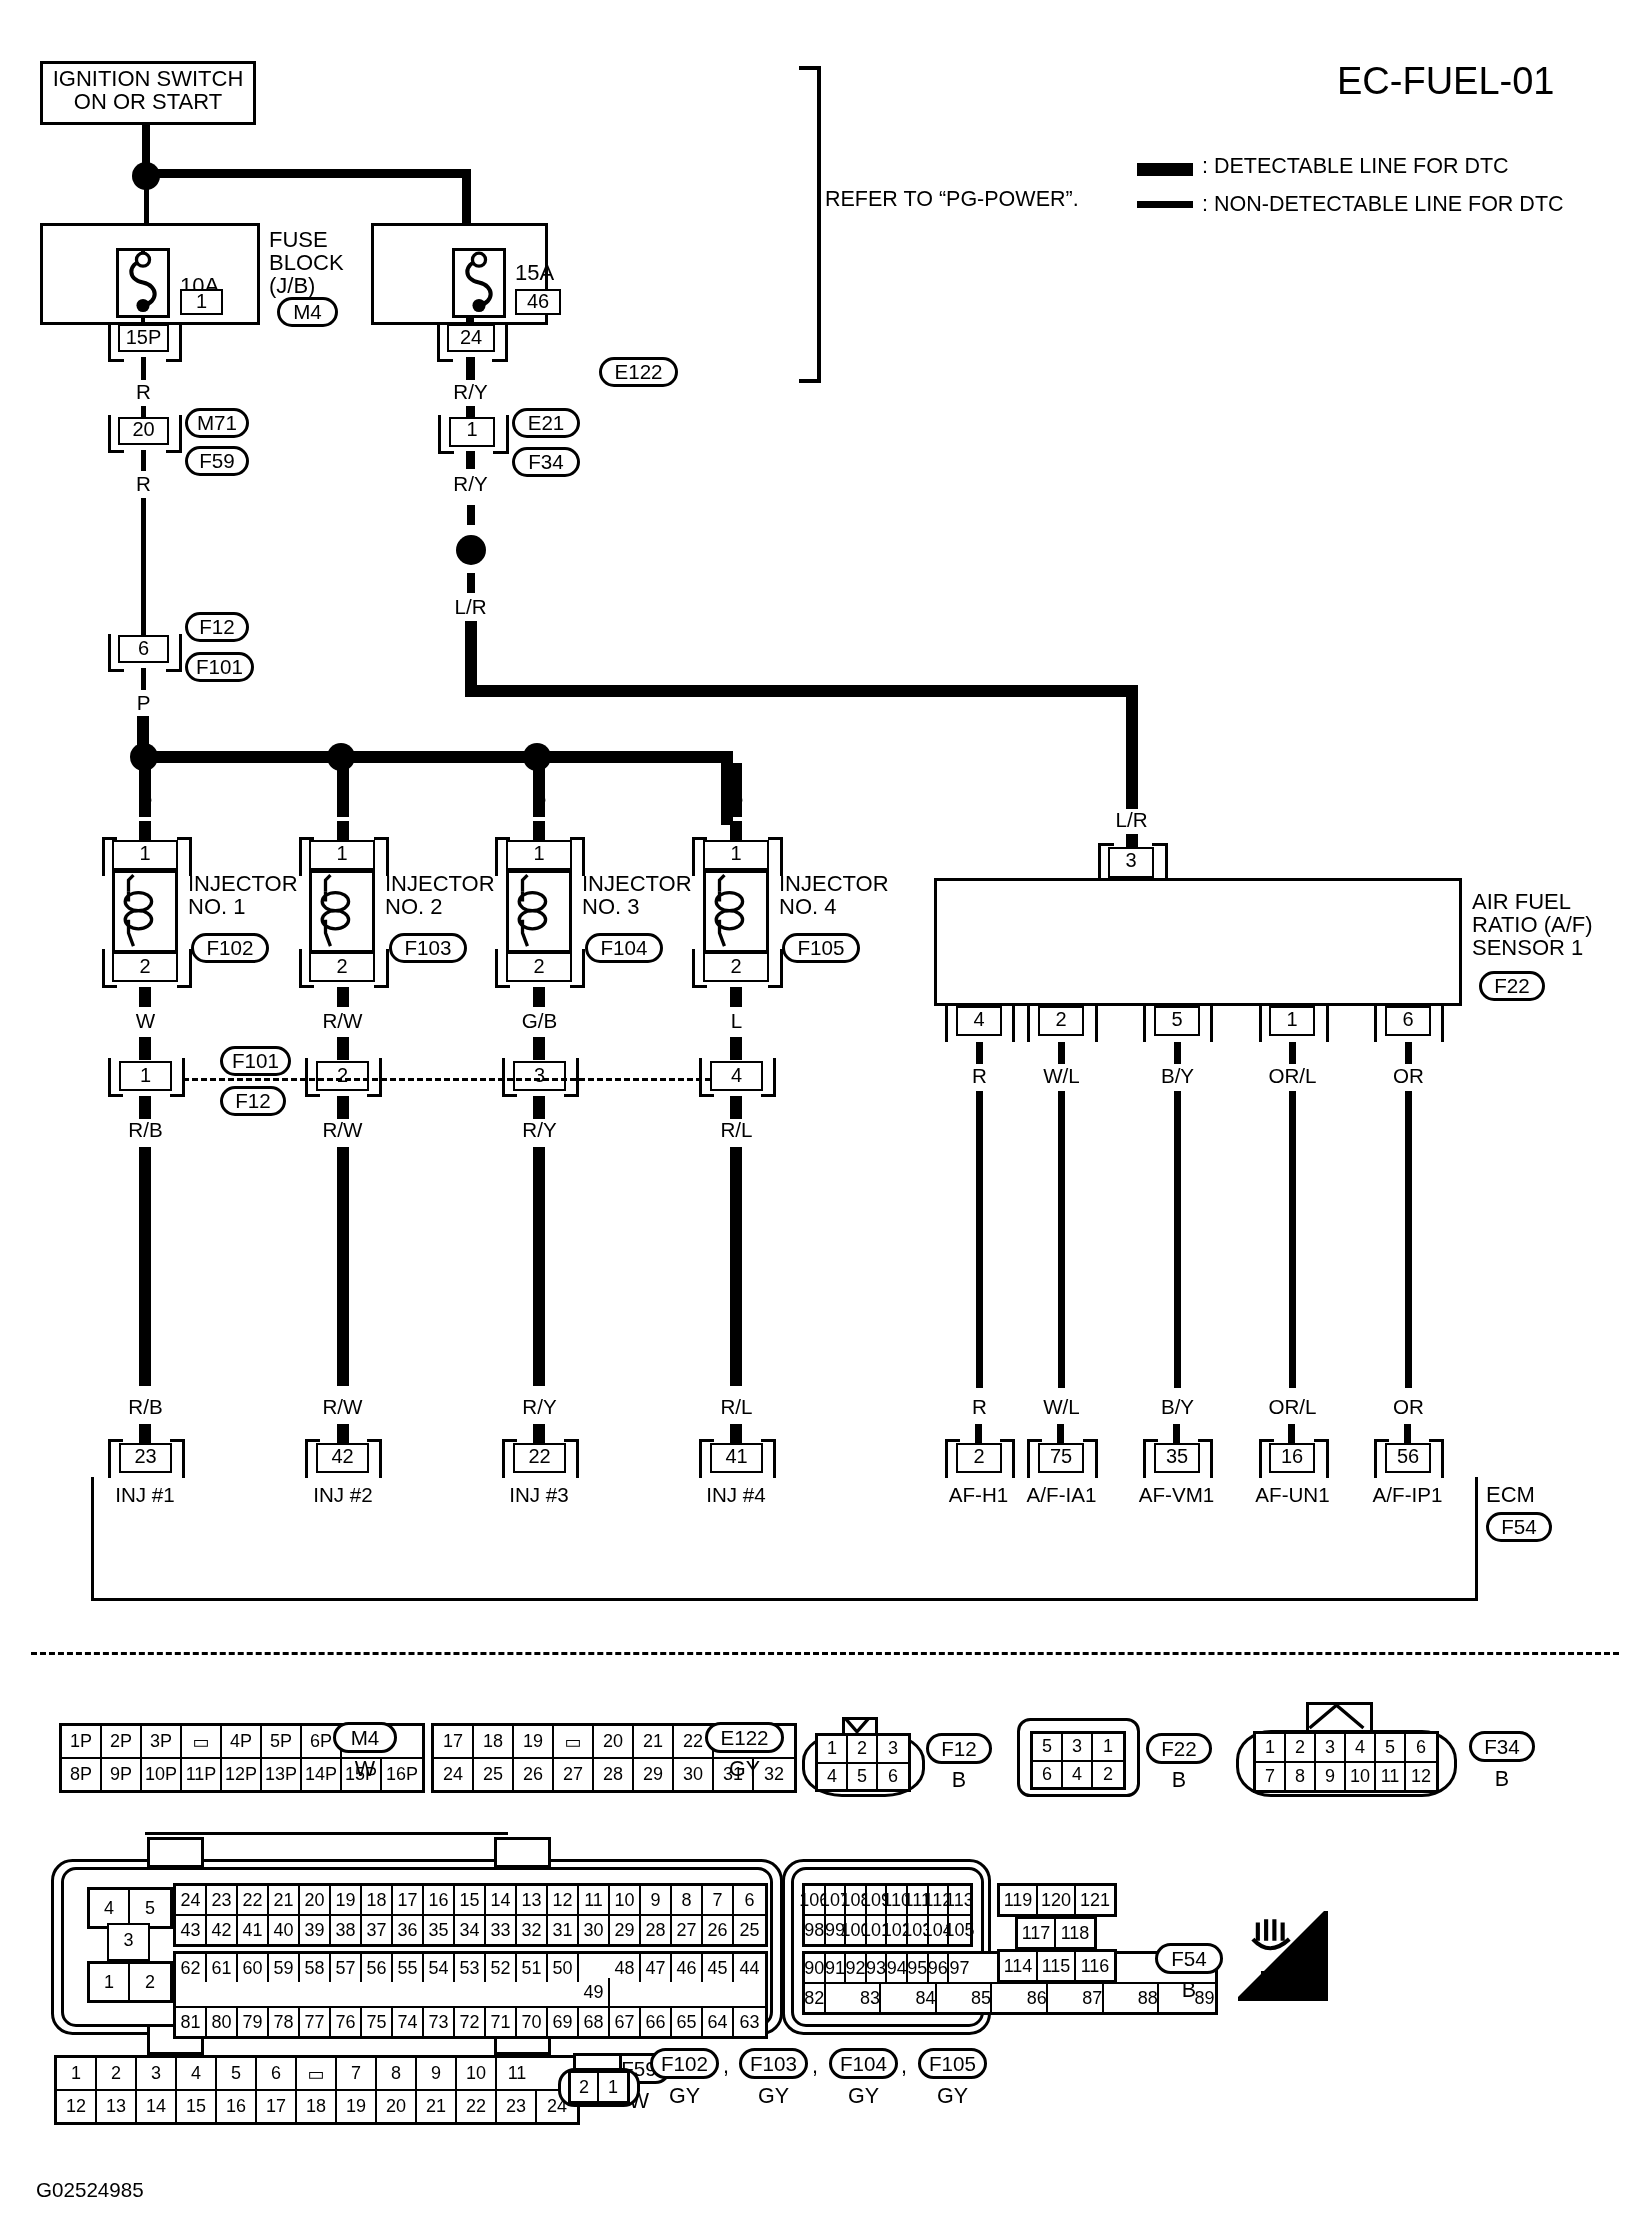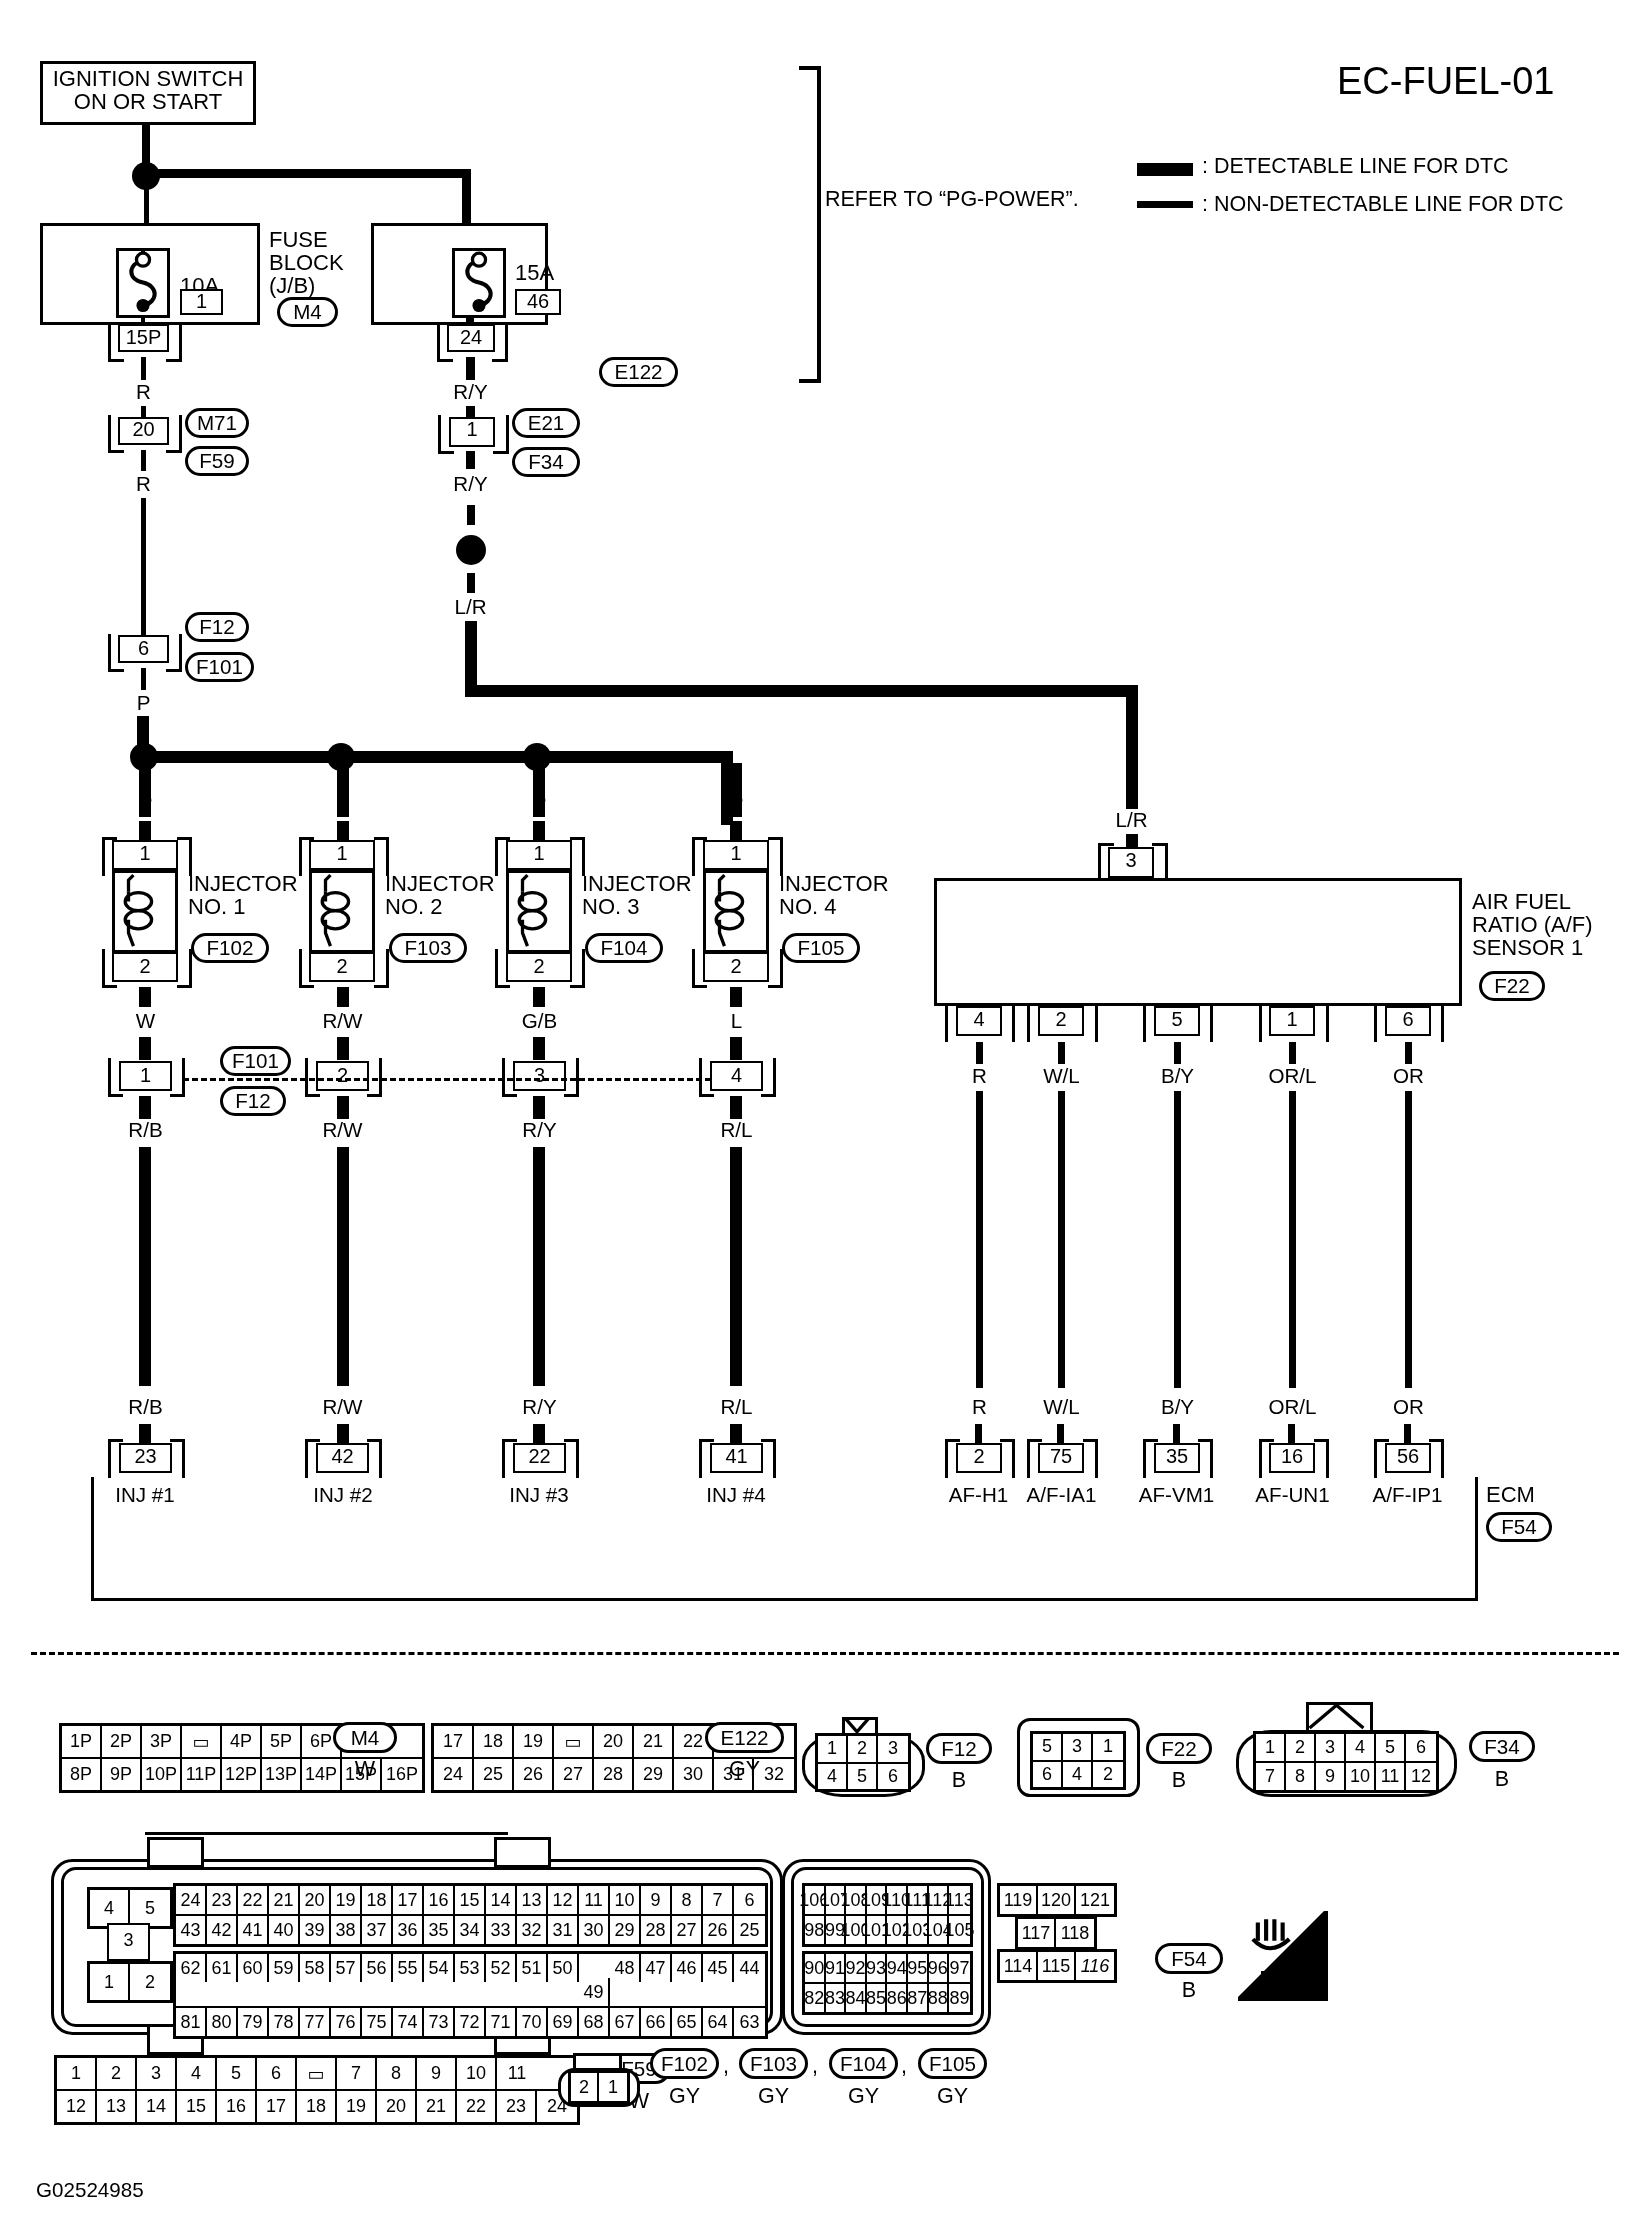--- a/index.html
+++ b/index.html
@@ -693,21 +693,21 @@
         <div style="display:flex;">
           <div class="cell" style="width:20.6px;height:28px;">90</div>
           <div class="cell" style="width:20.6px;height:28px;">91</div>
           <div class="cell" style="width:20.6px;height:28px;">92</div>
           <div class="cell" style="width:20.6px;height:28px;">93</div>
           <div class="cell" style="width:20.6px;height:28px;">94</div>
           <div class="cell" style="width:20.6px;height:28px;">95</div>
           <div class="cell" style="width:20.6px;height:28px;">96</div>
           <div class="cell" style="width:20.6px;height:28px;border-right:none;">97</div>
         </div>
-        <div style="display:flex;border-top:2.5px solid #000;">
+        <div style="display:flex;border-top:2.5px solid #000;gap:35px;">
           <div class="cell" style="width:20.6px;height:28px;">82</div>
           <div class="cell" style="width:20.6px;height:28px;">83</div>
           <div class="cell" style="width:20.6px;height:28px;">84</div>
           <div class="cell" style="width:20.6px;height:28px;">85</div>
           <div class="cell" style="width:20.6px;height:28px;">86</div>
           <div class="cell" style="width:20.6px;height:28px;">87</div>
           <div class="cell" style="width:20.6px;height:28px;">88</div>
           <div class="cell" style="width:20.6px;height:28px;border-right:none;">89</div>
         </div>
       </div>
@@ -721,21 +721,21 @@
       <div style="position:absolute;left:1015px;top:1916px;border:3.3px solid #000;background:#fff;">
         <div style="display:flex;">
           <div class="cell" style="width:38px;height:28px;">117</div>
           <div class="cell" style="width:38px;height:28px;border-right:none;">118</div>
         </div>
       </div>
       <div style="position:absolute;left:997px;top:1949px;border:3.3px solid #000;background:#fff;">
         <div style="display:flex;">
           <div class="cell" style="width:38px;height:28px;">114</div>
           <div class="cell" style="width:38px;height:28px;">115</div>
-          <div class="cell" style="width:38px;height:28px;border-right:none;font-style:italic;">116</div>
+          <div class="cell" style="width:38px;height:28px;border-right:none;">116</div>
         </div>
       </div>
       <div class="pill" style="left:1155px;top:1943px;width:68px;height:31px;">
         <span style="font-size:20.6px;">F54</span>
       </div>
       <div class="t" style="left:1155px;top:1979px;width:68px;text-align:center;font-size:21.5px;">B</div>
       <div style="position:absolute;left:1238px;top:1911px;width:86px;height:86px;border:2.5px solid #000;background:#000;"></div>
       <svg width="86" height="86" style="position:absolute;left:1238px;top:1911px;" viewBox="0 0 104 104">
         <rect x="0" y="0" width="104" height="104" fill="#000"></rect>
         <path d="M0 0 L104 0 L0 104 Z" fill="#fff"></path>

